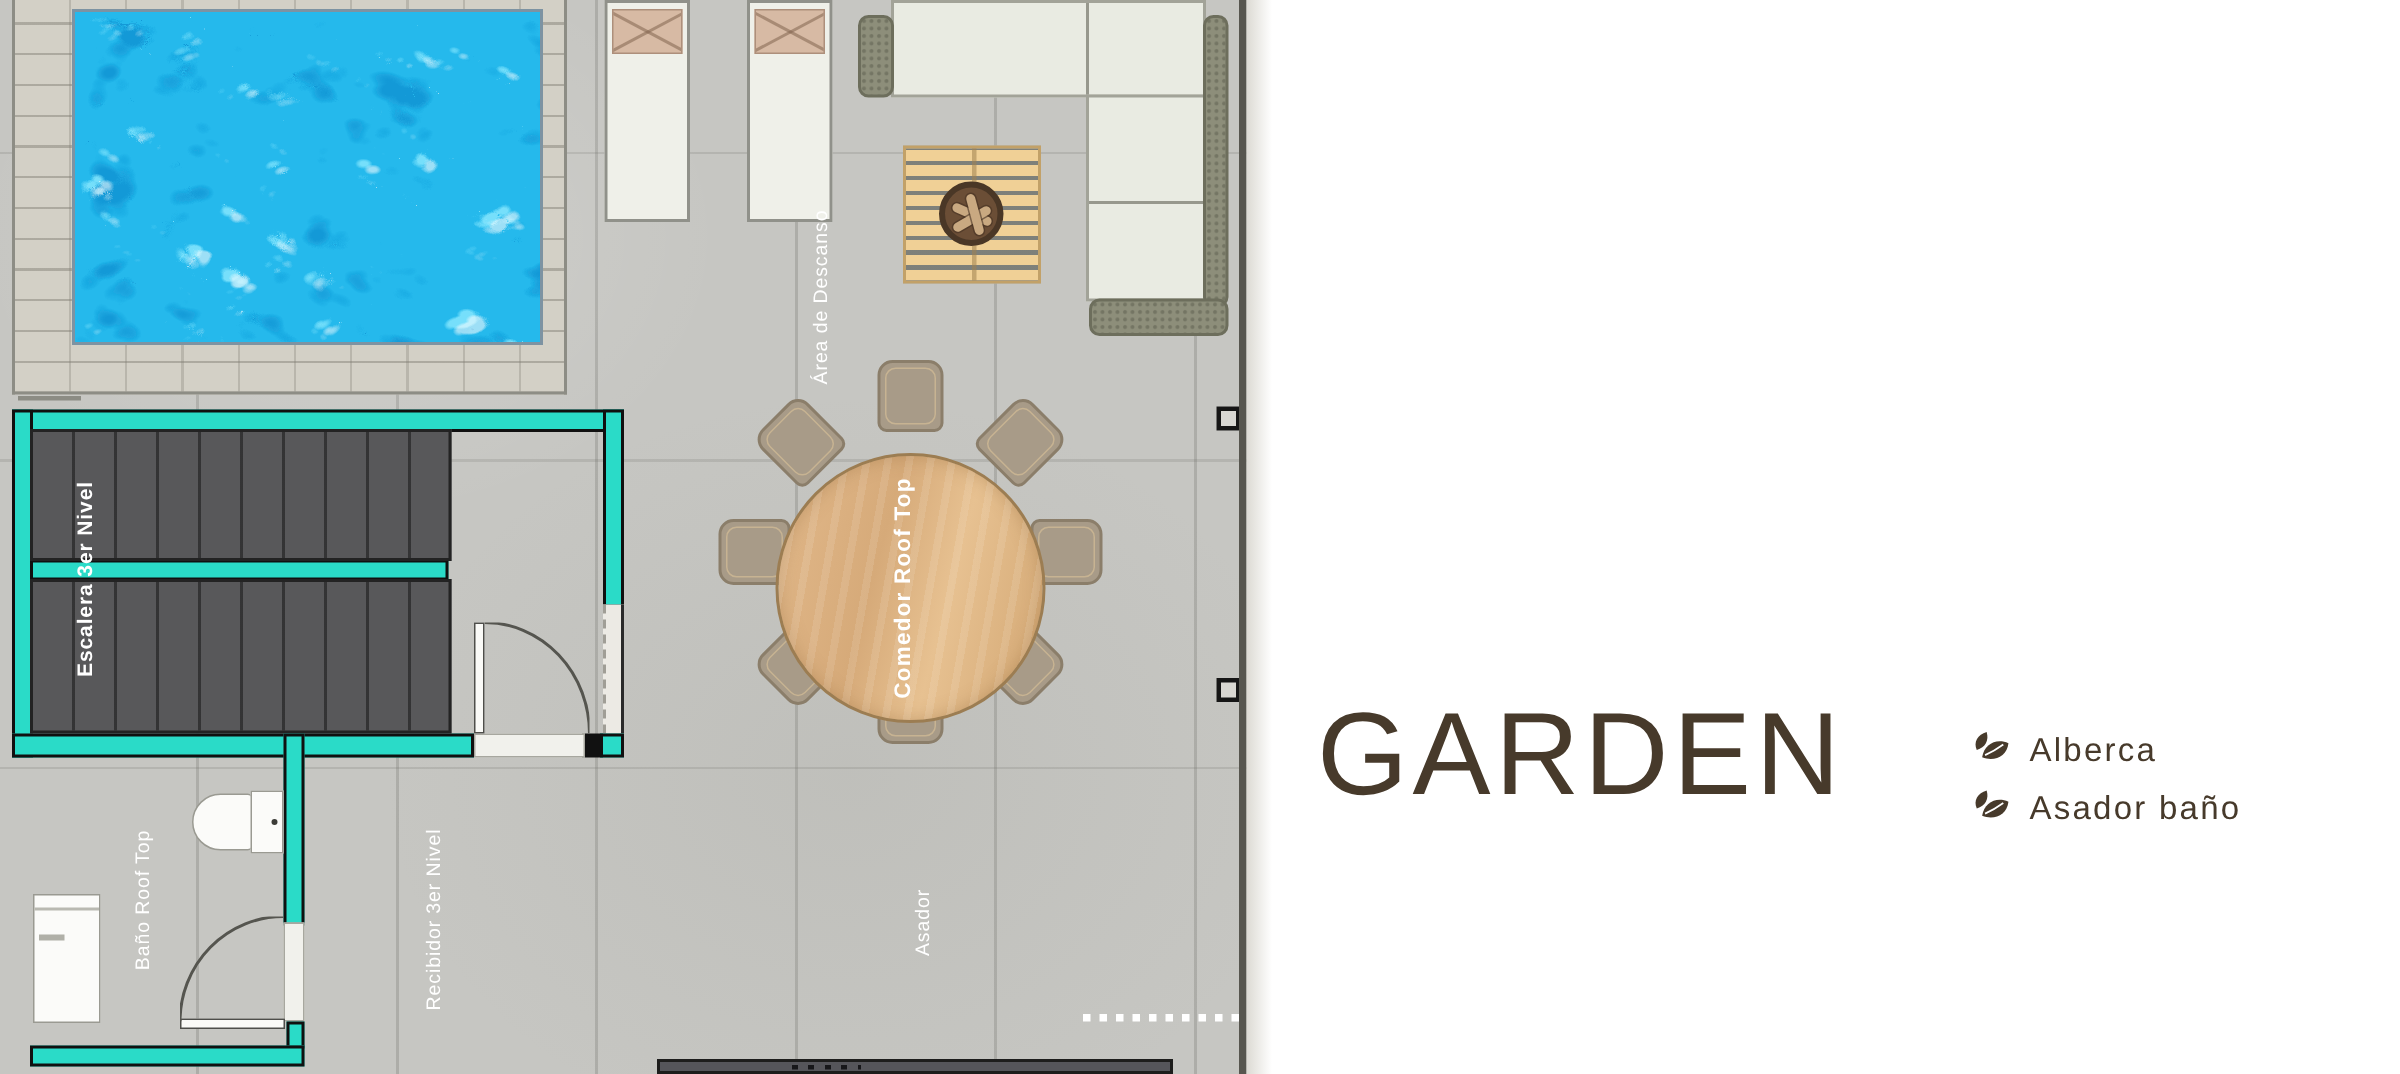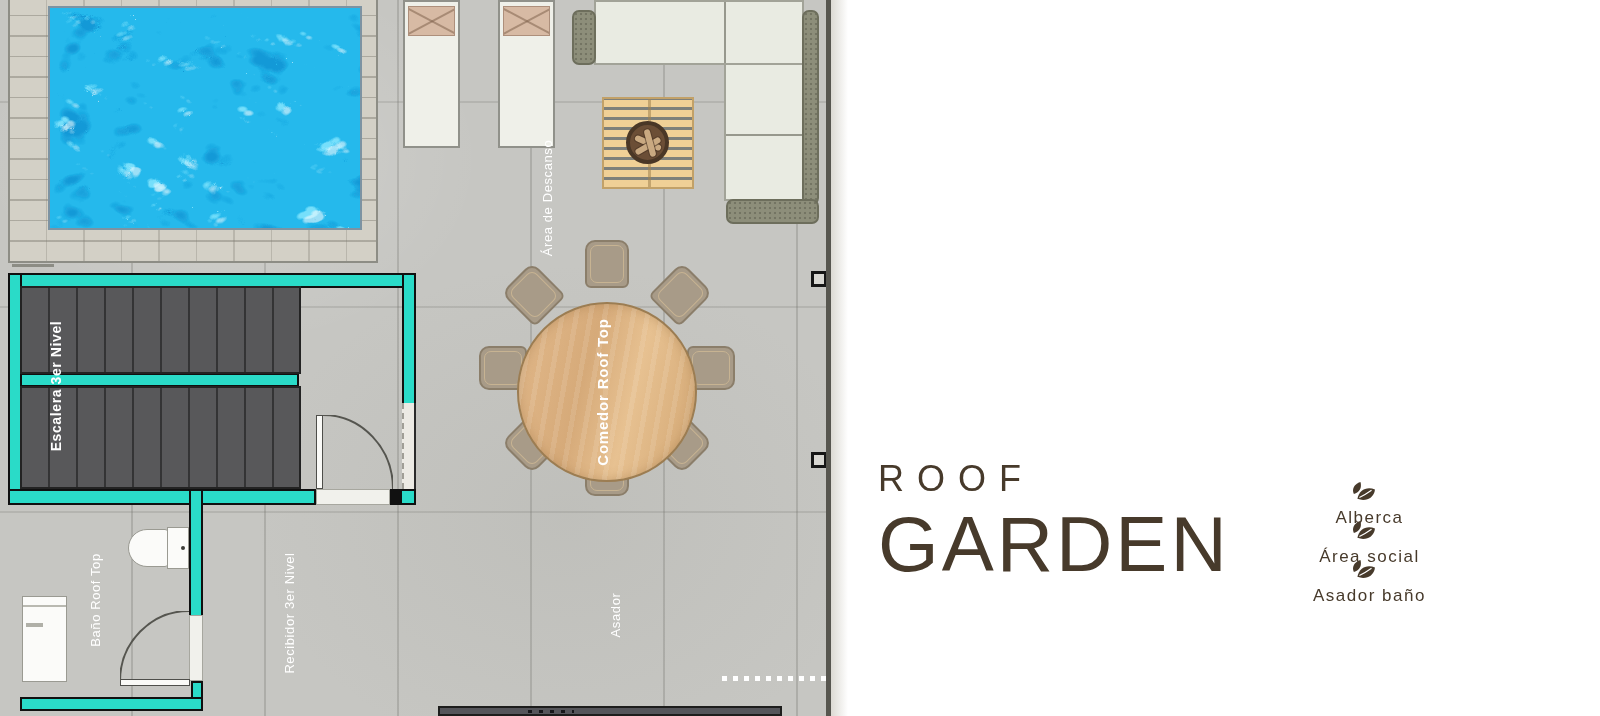--- a/index.html
+++ b/index.html
@@ -115,21 +115,21 @@
     transform:translate(-50%,-50%) rotate(-90deg); transform-origin:center; }
   .vlabel.big { font-size:15px; font-weight:700; letter-spacing:.8px; }
   .vlabel.med { font-size:14px; font-weight:700; }
 
   
   .panel-title { position:absolute; left:878px; top:458px; color:#473a2b; }
   .t-roof { font-size:36px; font-weight:500; letter-spacing:13px; }
   .t-garden { font-size:78px; font-weight:400; letter-spacing:3px; margin-top:5px; line-height:1; }
   .legend { position:absolute; left:1313px; top:480px; }
   .lrow { display:flex; align-items:center; height:39px; color:#473a2b;
-    font-size:17px; letter-spacing:1.5px;flex-direction:column; }
+    font-size:22px; letter-spacing:1.5px; }
   .lrow .leaf { width:28px; height:28px; margin-right:12px; flex:0 0 auto; transform:rotate(-6deg); }
   .lrow.cont { padding-left:40px; }
 </style>
 </head>
 <body>
 
 <div class="plan">
 
   <div class="pool-stone"></div>
   <div class="pool-water">
@@ -240,42 +240,33 @@
   <div class="vlabel big" style="left:602px;top:392px;">Comedor Roof Top</div>
   <div class="vlabel" style="left:95px;top:600px;">Baño Roof Top</div>
   <div class="vlabel" style="left:289px;top:613px;">Recibidor 3er Nivel</div>
   <div class="vlabel" style="left:615px;top:615px;">Asador</div>
 
   <div class="wall-line"></div>
 </div>
 <div class="gutter"></div>
 
 <div class="panel-title">
-  <div class="t-roof">ROOF</div>
   <div class="t-garden">GARDEN</div>
 </div>
 
 <div class="legend">
   <div class="lrow">
     <svg class="leaf" viewBox="0 0 24 24">
       <path fill="#473a2b" d="M4.2 11.2 C2.6 6.6 5.6 2.6 10.9 1.6 C11.8 6.6 9.2 10.4 4.2 11.2 Z"></path>
       <path fill="#473a2b" d="M6.8 15.6 C8.8 8.2 16.2 5.4 22.6 9.2 C21 16.8 13.2 19 6.8 15.6 Z"></path>
       <path fill="none" stroke="#fff" stroke-width="1" d="M8.6 14.6 Q14 12.8 19.6 9.6"></path>
     </svg>
     <span>Alberca</span>
   </div>
   <div class="lrow">
     <svg class="leaf" viewBox="0 0 24 24">
       <path fill="#473a2b" d="M4.2 11.2 C2.6 6.6 5.6 2.6 10.9 1.6 C11.8 6.6 9.2 10.4 4.2 11.2 Z"></path>
       <path fill="#473a2b" d="M6.8 15.6 C8.8 8.2 16.2 5.4 22.6 9.2 C21 16.8 13.2 19 6.8 15.6 Z"></path>
       <path fill="none" stroke="#fff" stroke-width="1" d="M8.6 14.6 Q14 12.8 19.6 9.6"></path>
     </svg>
-    <span>Área social</span>
-  </div>
-  <div class="lrow">
-    <svg class="leaf" viewBox="0 0 24 24">
-      <path fill="#473a2b" d="M4.2 11.2 C2.6 6.6 5.6 2.6 10.9 1.6 C11.8 6.6 9.2 10.4 4.2 11.2 Z"></path>
-      <path fill="#473a2b" d="M6.8 15.6 C8.8 8.2 16.2 5.4 22.6 9.2 C21 16.8 13.2 19 6.8 15.6 Z"></path>
-      <path fill="none" stroke="#fff" stroke-width="1" d="M8.6 14.6 Q14 12.8 19.6 9.6"></path>
-    </svg>
     <span>Asador baño</span>
   </div>
 </div>
 
 </body></html>

